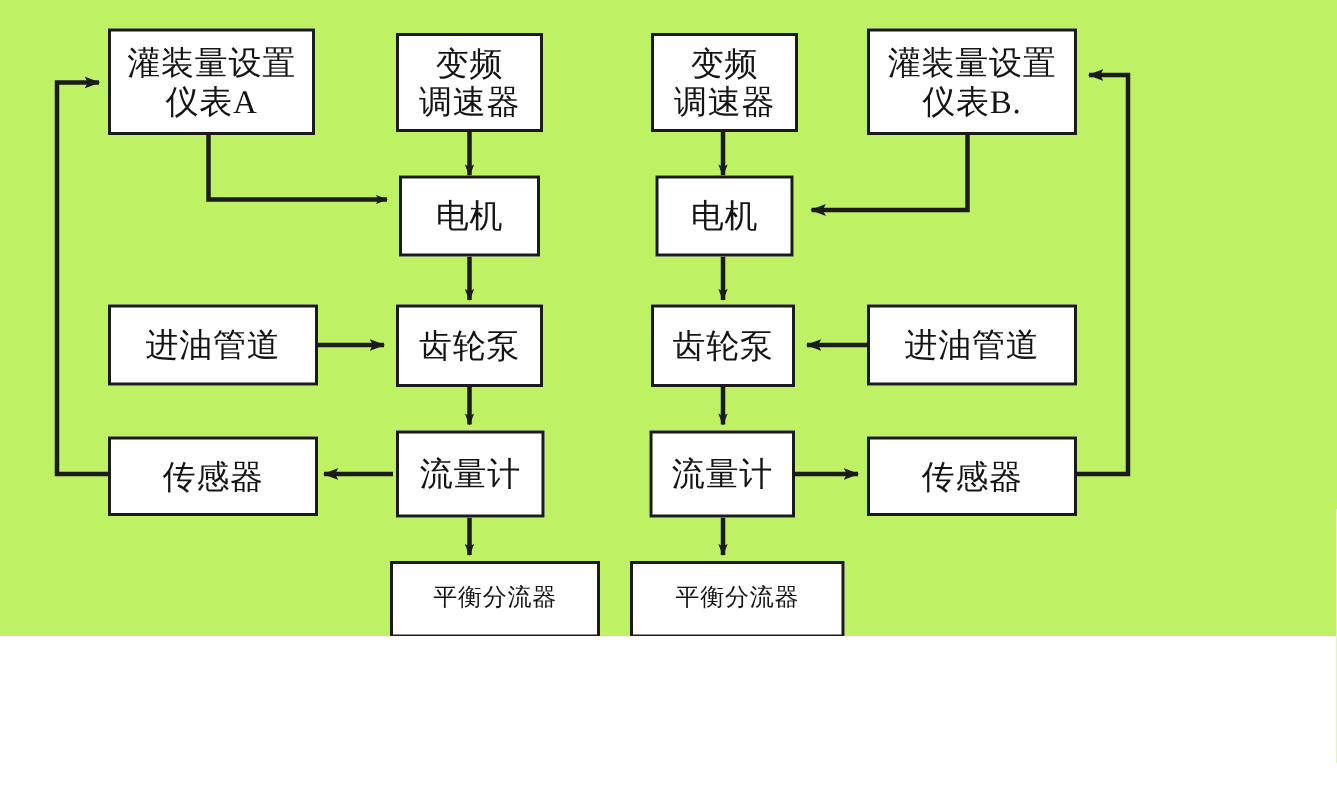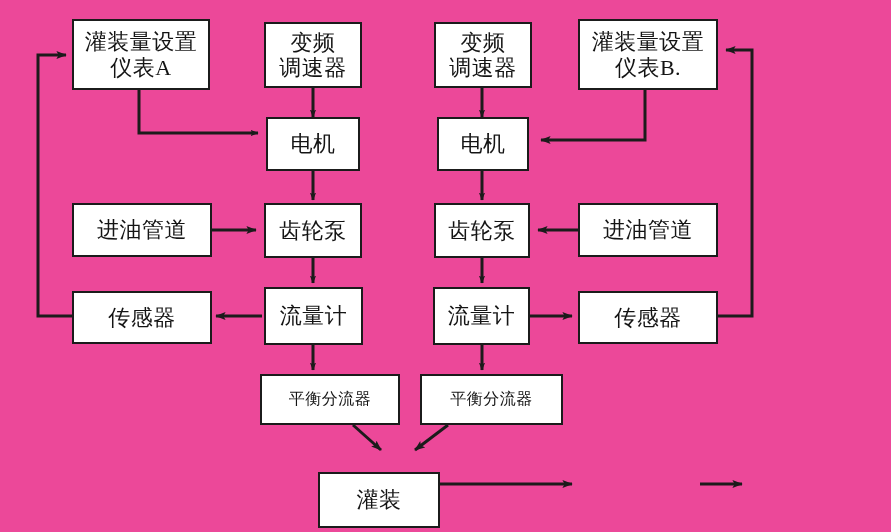--- a/index.html
+++ b/index.html
@@ -4,22 +4,22 @@
 <title>Filling Line Flowchart</title>
 <style>
   html,body{margin:0;padding:0;background:#ffffff;}
   body{
     font-family:"Liberation Serif","DejaVu Serif",serif;
     -webkit-font-smoothing:antialiased;
   }
   #canvas{
     position:relative;
     width:891px;
-    height:532px;
-    background:#ec4899;
+    height:424px;
+    background:#bef264;
     overflow:hidden;
   }
   #wires{
     position:absolute;
     left:0;top:0;
     width:891px;height:532px;
     pointer-events:none;
   }
   .node{
     position:absolute;

